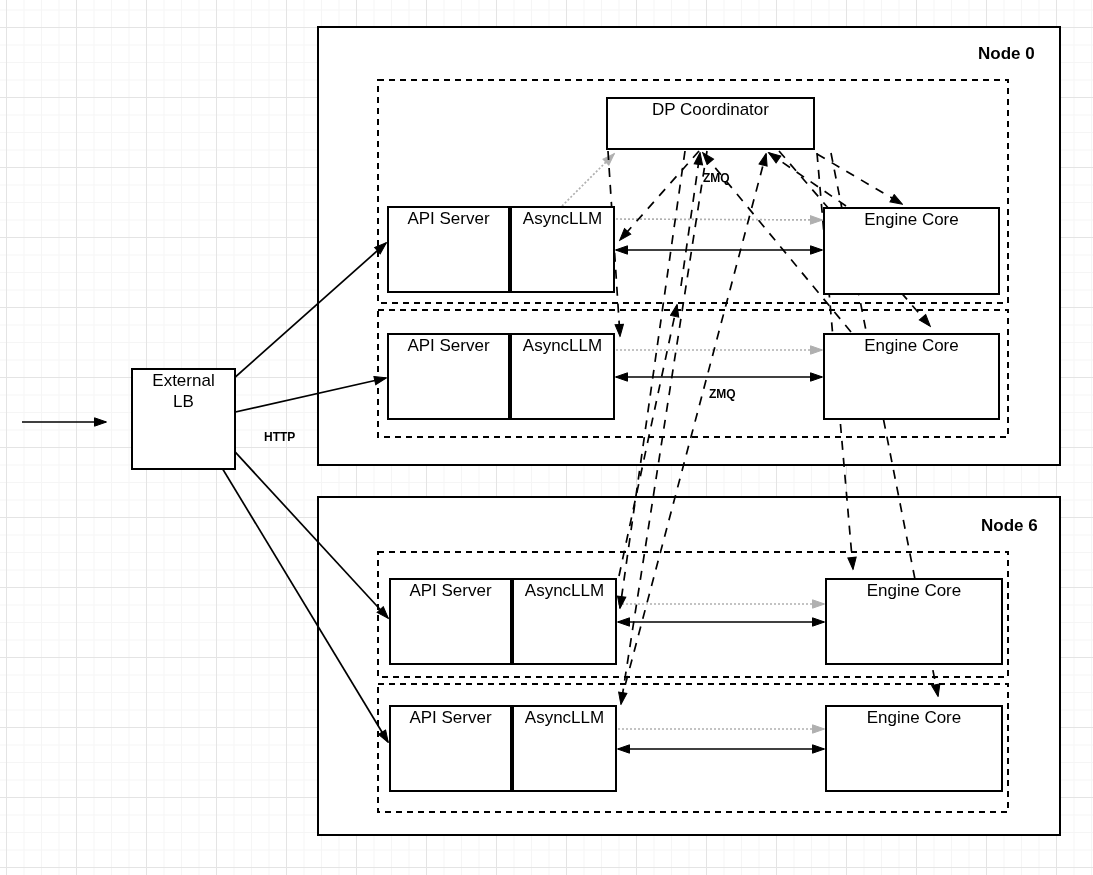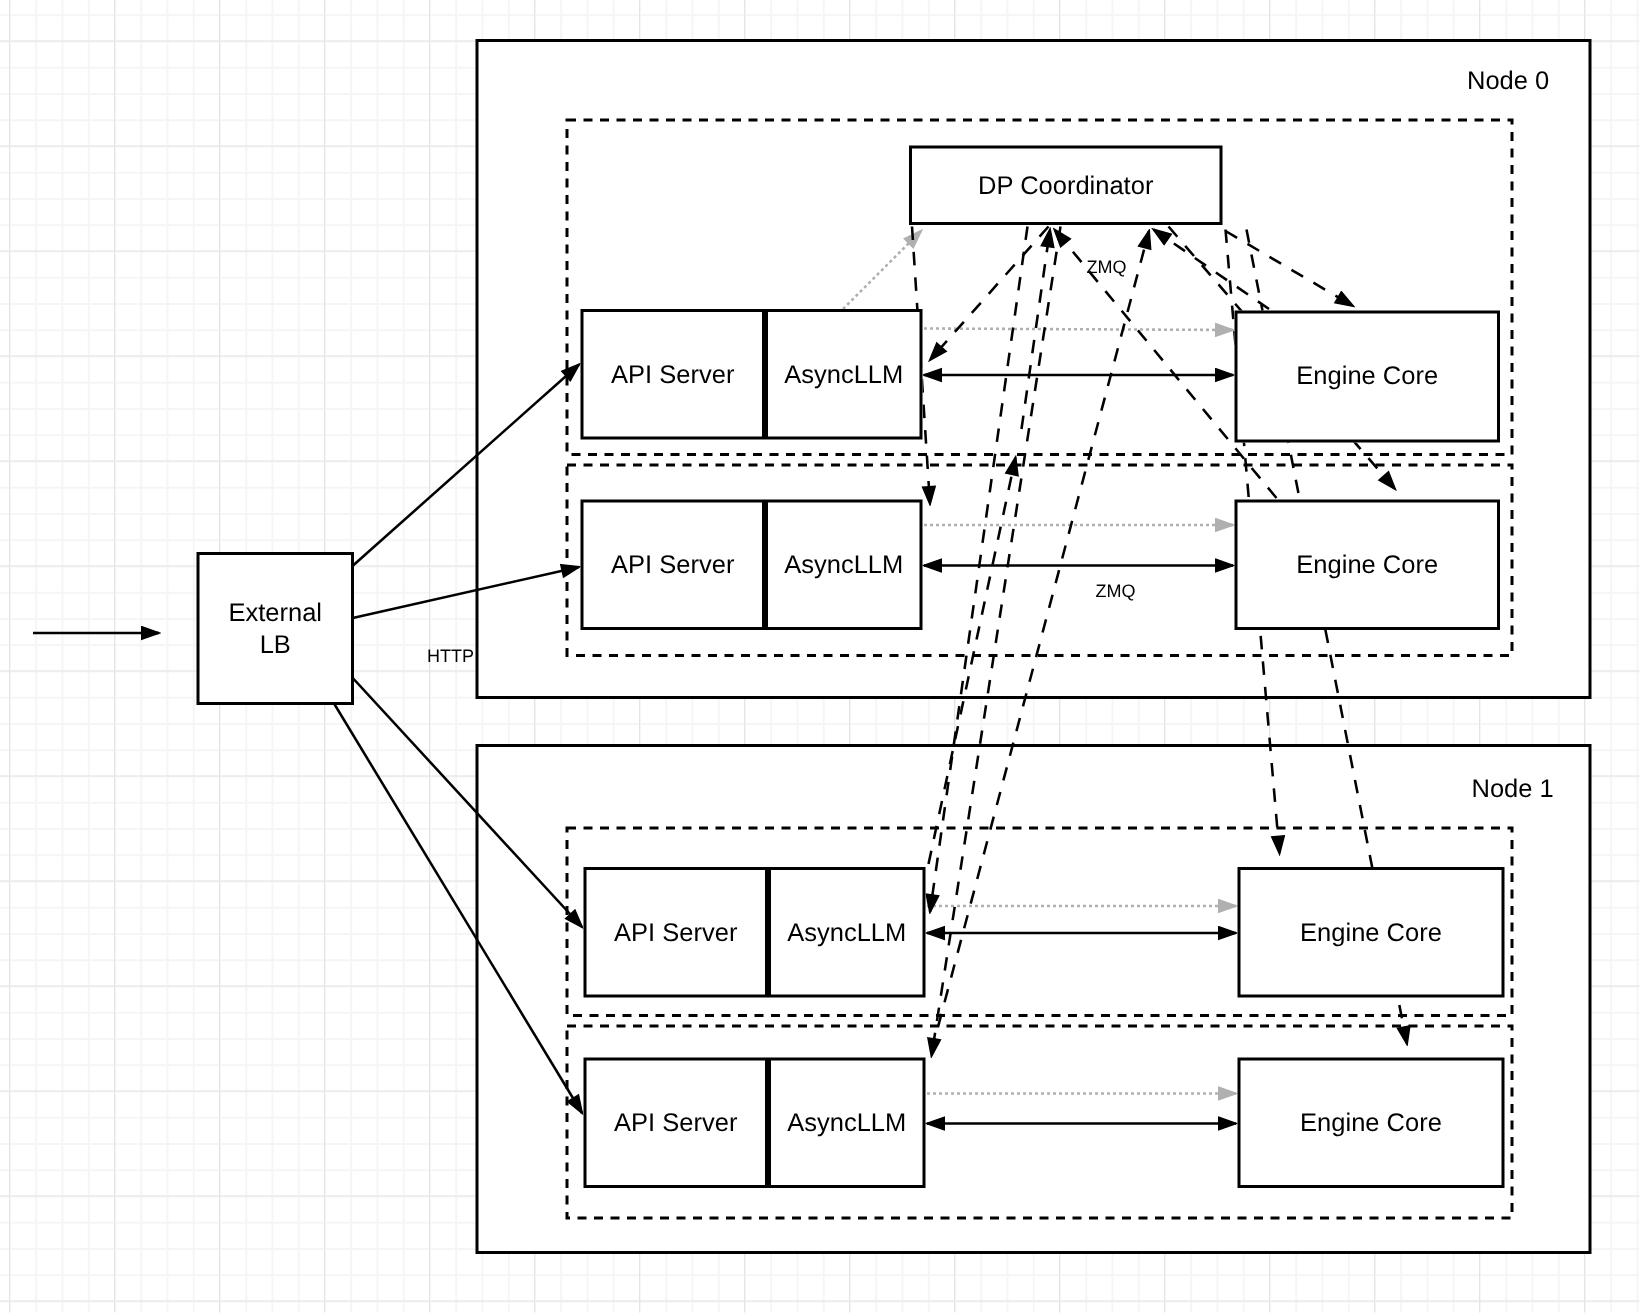--- a/index.html
+++ b/index.html
@@ -19,30 +19,31 @@
       linear-gradient(90deg,#f5f5f5 1px, transparent 1px);
     background-size:70px 70px,70px 70px,17.5px 17.5px,17.5px 17.5px;
     background-position:6px 27px,6px 27px,6px 27px,6px 27px;
   }
   #edge-svg{position:absolute;left:0;top:0;}
   .box{
     position:absolute;
     background:#fff;
     border:2px solid #000;
     box-sizing:border-box;
-    display:flex;align-items:center;justify-content:center;
+    display:flex;align-items:flex-start;justify-content:center;
     text-align:center;
     font-size:17px;color:#000;
     line-height:1.25;
   }
   .label{
     position:absolute;
     color:#000;
-    text-align:right;
+    text-align:left;
     white-space:nowrap;
+    font-weight:bold;
   }
   .node-label{font-size:17px;}
   .edge-label{font-size:12px;}
   .lb-inner{display:block;padding:0 14px;}
 </style>
 </head>
 <body>
 
 <div id="canvas">
 
@@ -141,17 +142,17 @@
     <span>API Server</span>
   </div>
   <div class="box" style="left:512px;top:705px;width:105px;height:87px;">
     <span>AsyncLLM</span>
   </div>
   <div class="box" style="left:825px;top:705px;width:178px;height:87px;">
     <span>Engine Core</span>
   </div>
 
   <div class="label node-label" style="left:978px;top:44px;">Node 0</div>
-  <div class="label node-label" style="left:981px;top:516px;">Node 1</div>
+  <div class="label node-label" style="left:981px;top:516px;">Node 6</div>
   <div class="label edge-label" style="left:703px;top:171px;width:48px;">ZMQ</div>
   <div class="label edge-label" style="left:709px;top:387px;width:48px;">ZMQ</div>
   <div class="label edge-label" style="left:244px;top:430px;width:52px;margin-left:20px;">HTTP</div>
 </div>
 
 </body></html>

